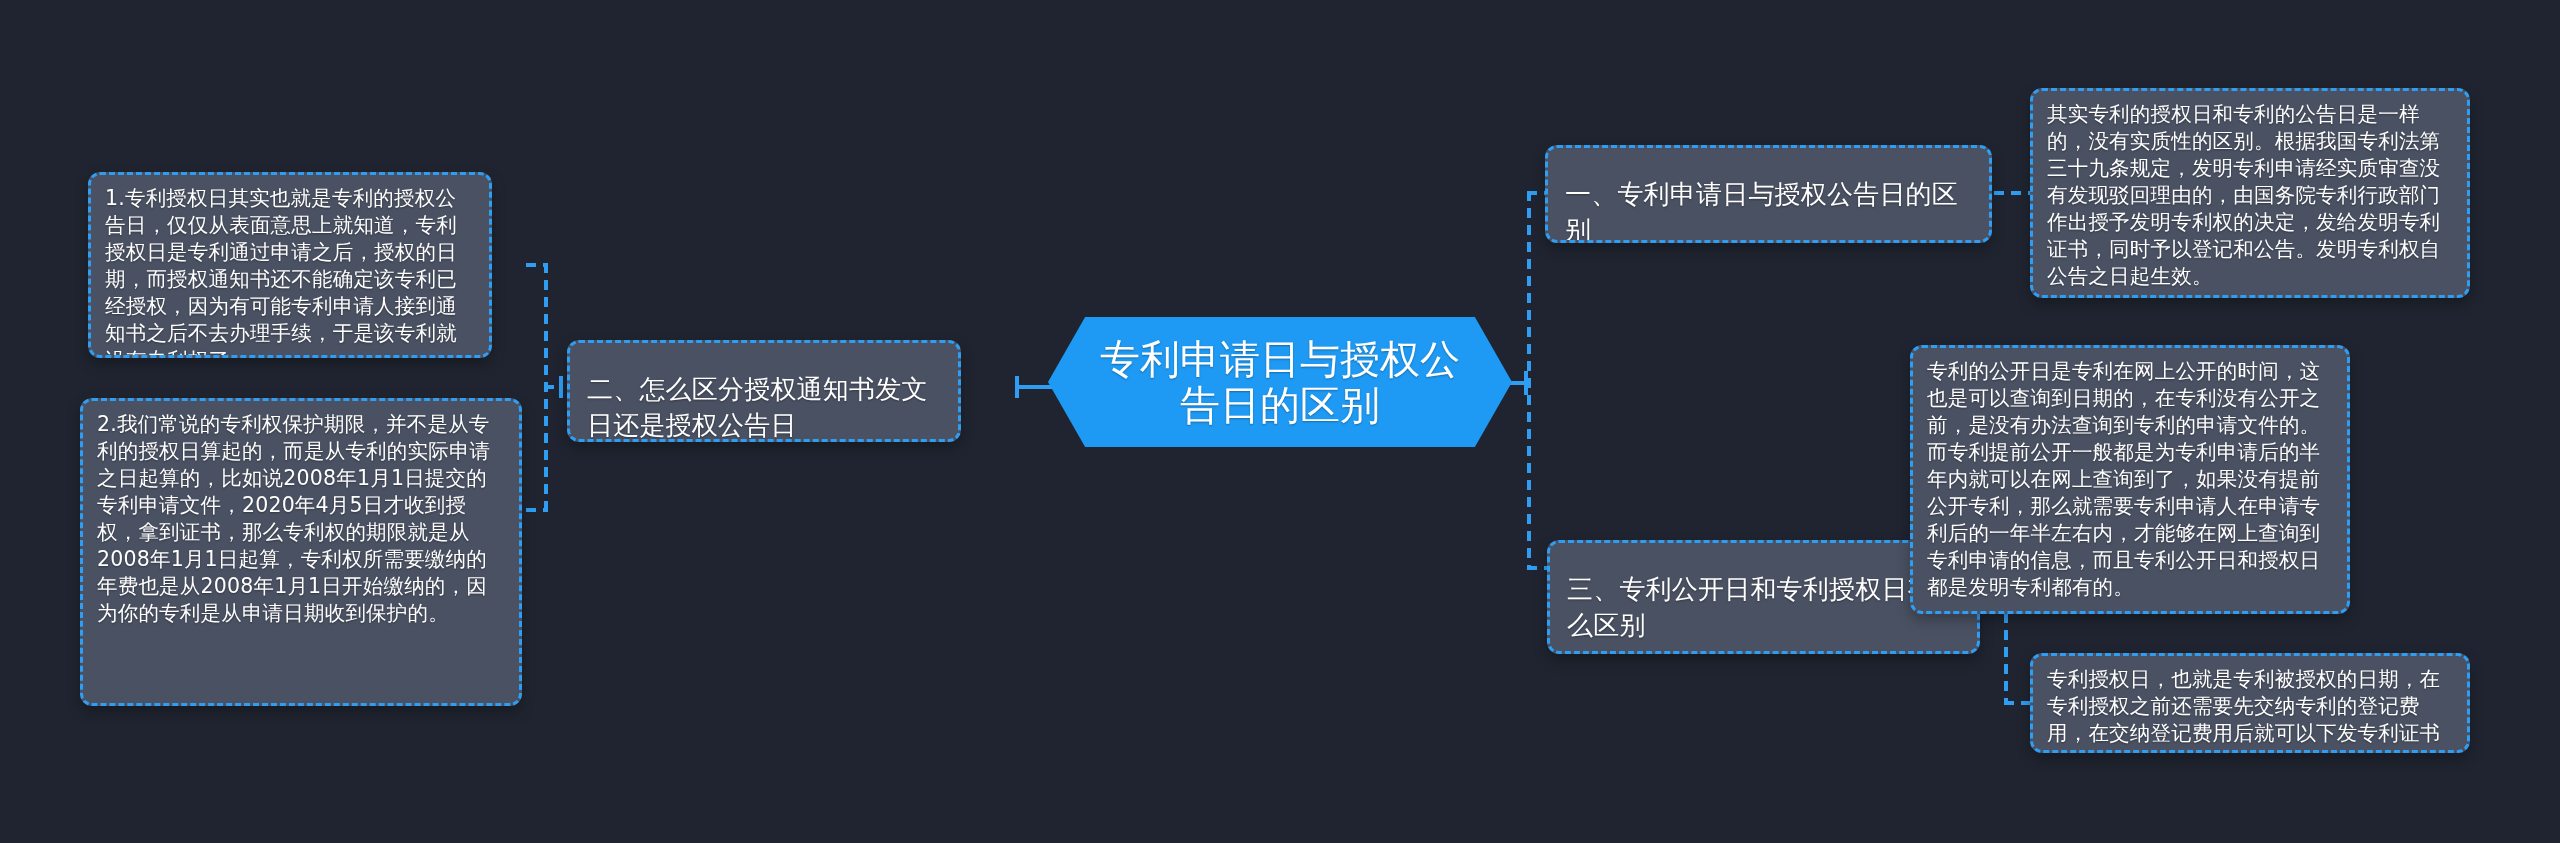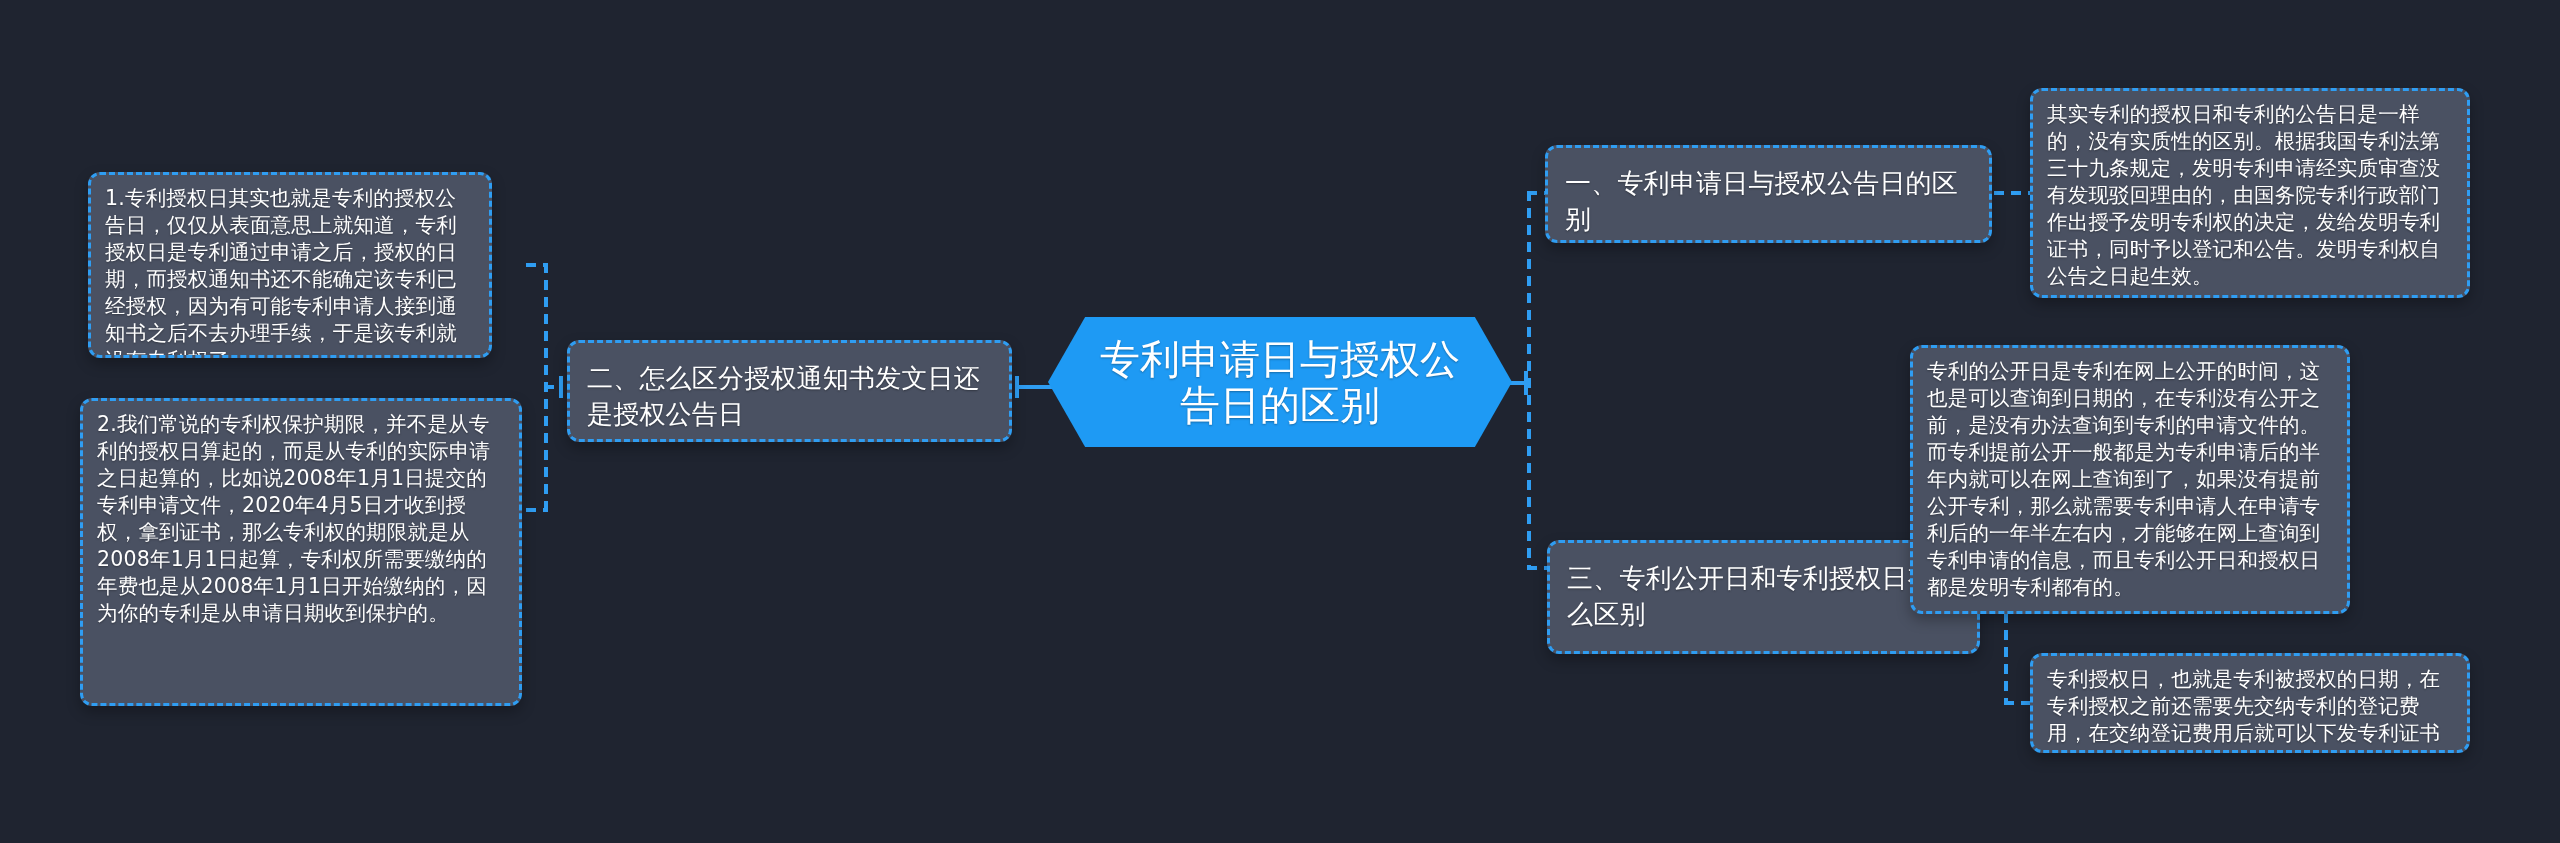--- a/index.html
+++ b/index.html
@@ -24,21 +24,21 @@
     box-sizing:border-box;
     background:var(--node);
     border:3px dashed var(--accent);
     border-radius:12px;
     color:var(--text);
     box-shadow:0 6px 14px rgba(0,0,0,.28);
     overflow:hidden;
   }
   .node span{display:block;text-shadow:0 1px 2px rgba(0,0,0,.35);}
   .note{font-size:20.5px;line-height:27px;padding:10px 14px;letter-spacing:.2px;}
-  .topic{font-size:26px;line-height:36px;padding:17px 17px;letter-spacing:.2px;}
+  .topic{font-size:26px;line-height:36px;padding:28px 17px;letter-spacing:.2px;}
   .hex{
     position:absolute;
     background:var(--central);
     clip-path:polygon(0 50%,8% 0,92% 0,100% 50%,92% 100%,8% 100%);
     display:flex;align-items:center;justify-content:center;
     text-align:center;
     font-size:40px;line-height:46px;
     color:var(--text);
   }
   .hex span{display:block;padding:0 50px;text-shadow:0 1px 2px rgba(0,0,0,.3);}
@@ -77,21 +77,21 @@
   <div class="hdash" style="left:2004px;top:701px;width:28px"></div>
 
   <div class="node note" style="left:88px;top:172px;width:404px;height:186px">
     <span>1.专利授权日其实也就是专利的授权公告日，仅仅从表面意思上就知道，专利授权日是专利通过申请之后，授权的日期，而授权通知书还不能确定该专利已经授权，因为有可能专利申请人接到通知书之后不去办理手续，于是该专利就没有专利权了。</span>
   </div>
 
   <div class="node note" style="left:80px;top:398px;width:442px;height:308px">
     <span>2.我们常说的专利权保护期限，并不是从专利的授权日算起的，而是从专利的实际申请之日起算的，比如说2008年1月1日提交的专利申请文件，2020年4月5日才收到授权，拿到证书，那么专利权的期限就是从2008年1月1日起算，专利权所需要缴纳的年费也是从2008年1月1日开始缴纳的，因为你的专利是从申请日期收到保护的。</span>
   </div>
 
-  <div class="node topic" style="left:567px;top:340px;width:445px;height:102px">
+  <div class="node topic" style="left:567px;top:340px;width:394px;height:102px">
     <span>二、怎么区分授权通知书发文日还是授权公告日</span>
   </div>
 
   <div class="hex" style="left:1048px;top:317px;width:464px;height:130px">
     <span>专利申请日与授权公告日的区别</span>
   </div>
 
   <div class="node topic" style="left:1545px;top:145px;width:447px;height:98px">
     <span>一、专利申请日与授权公告日的区别</span>
   </div>

